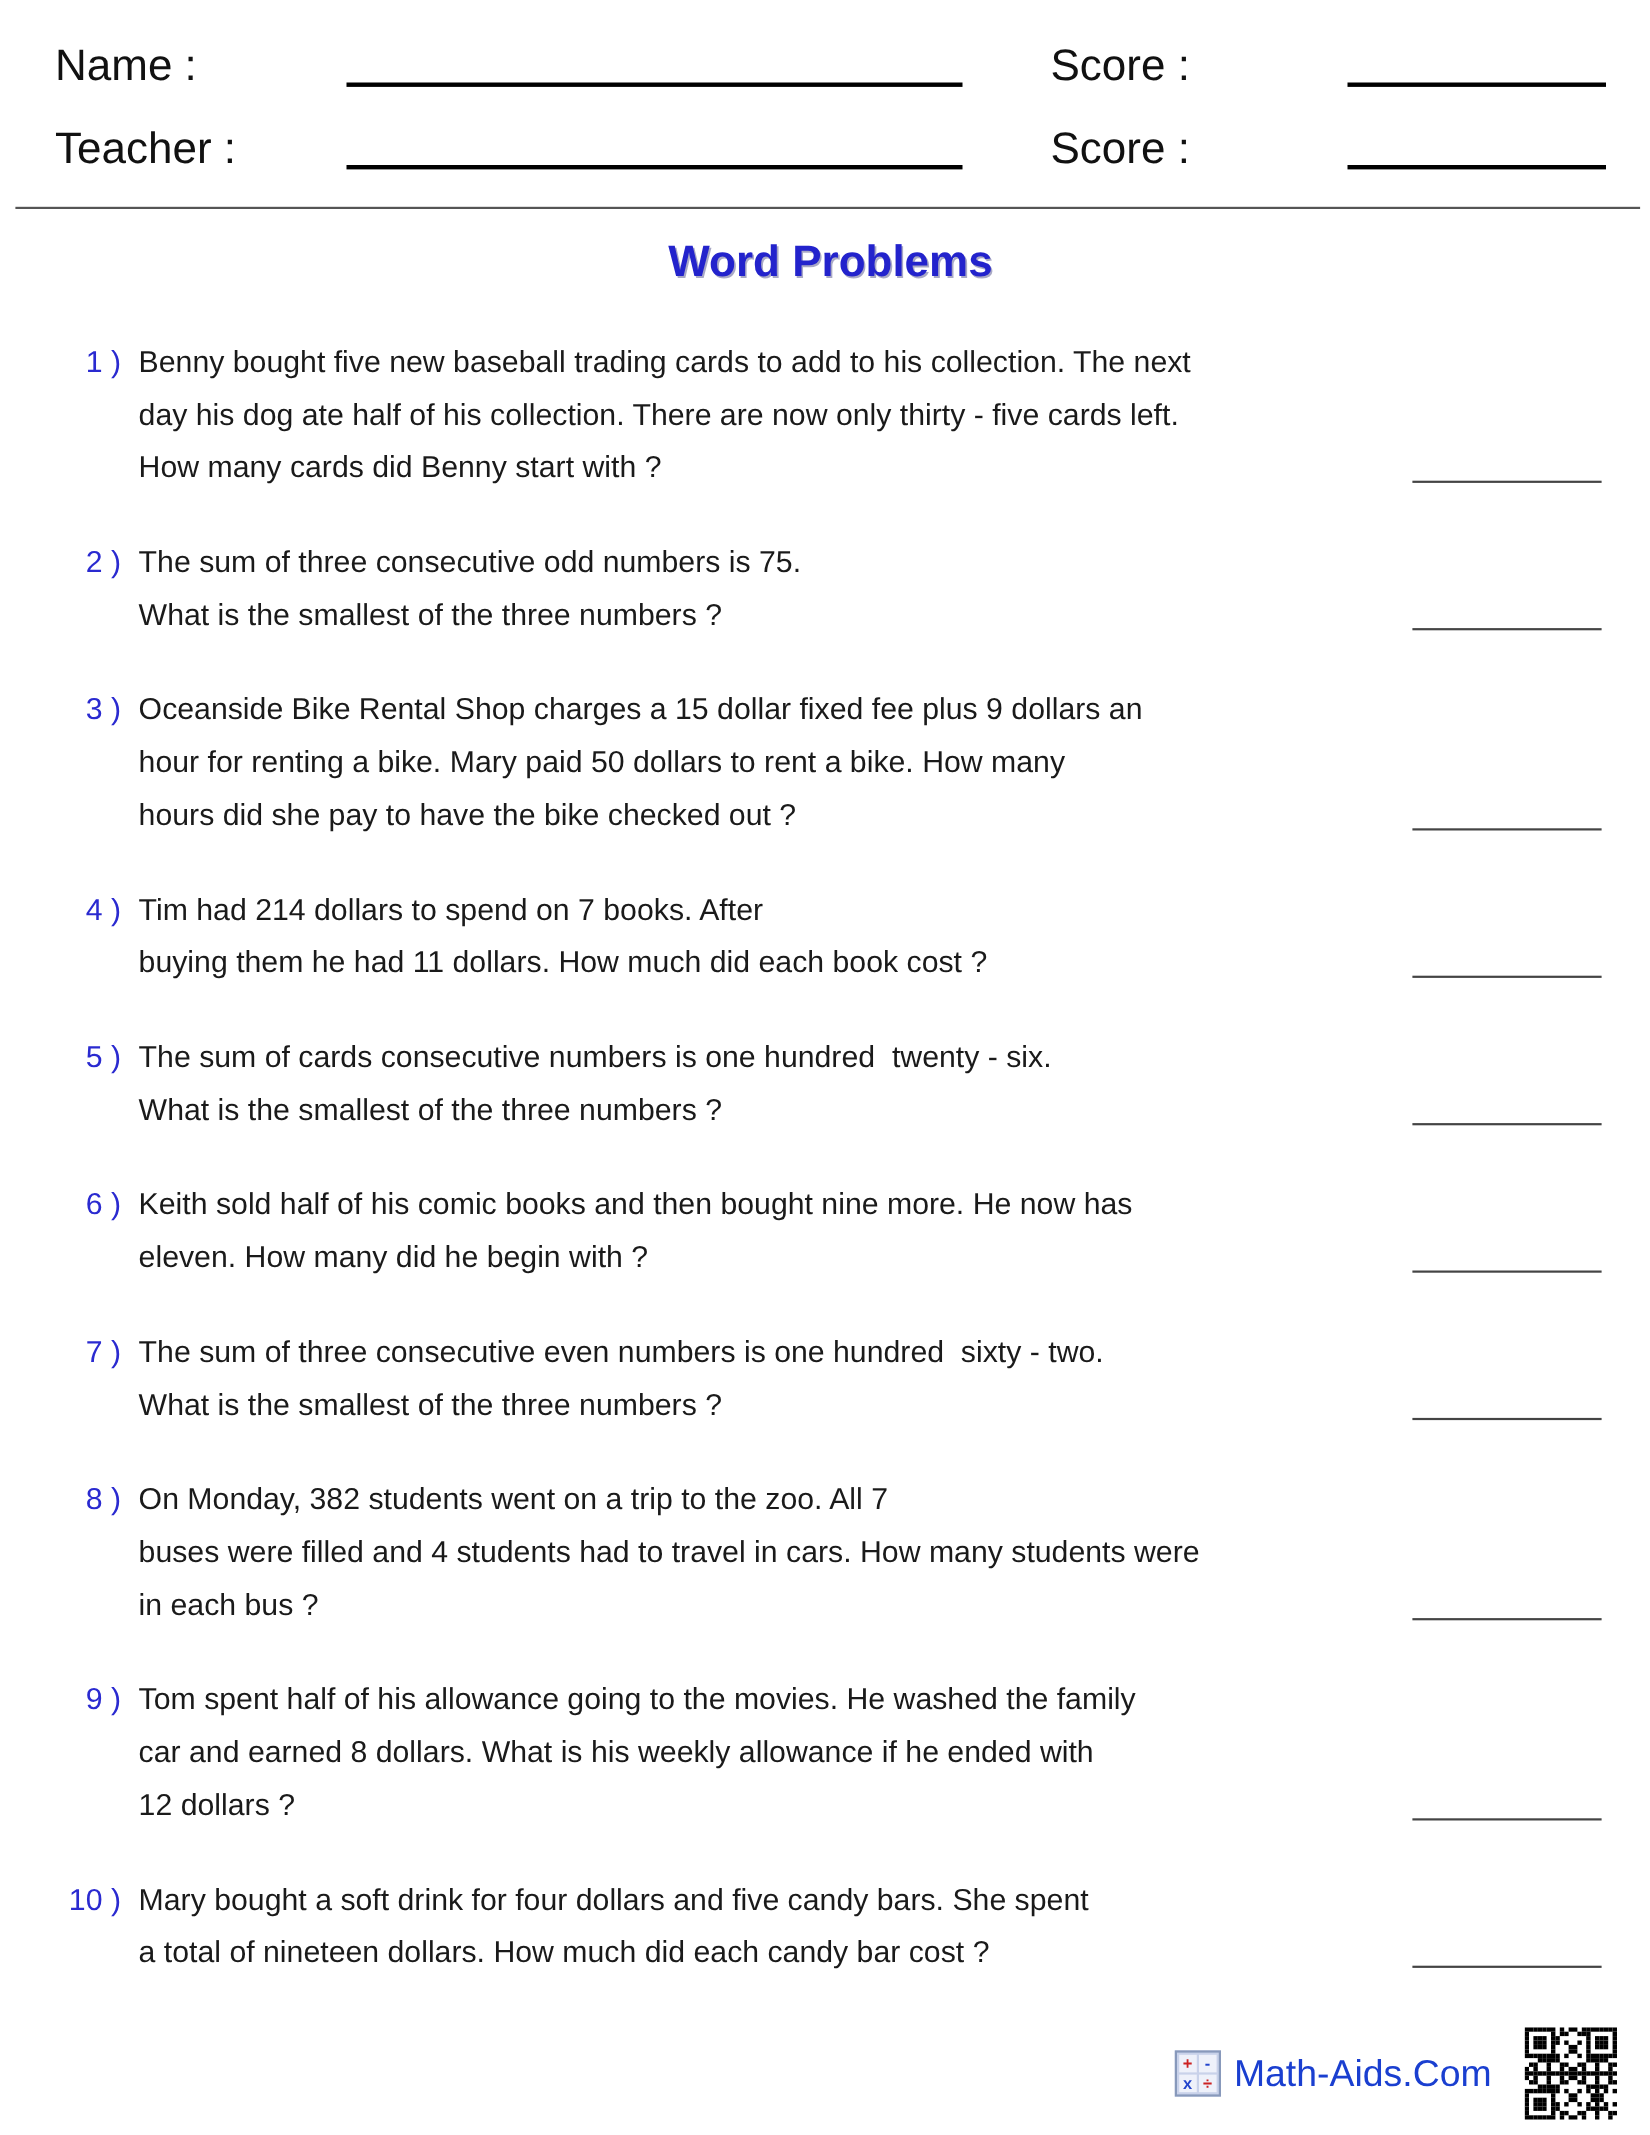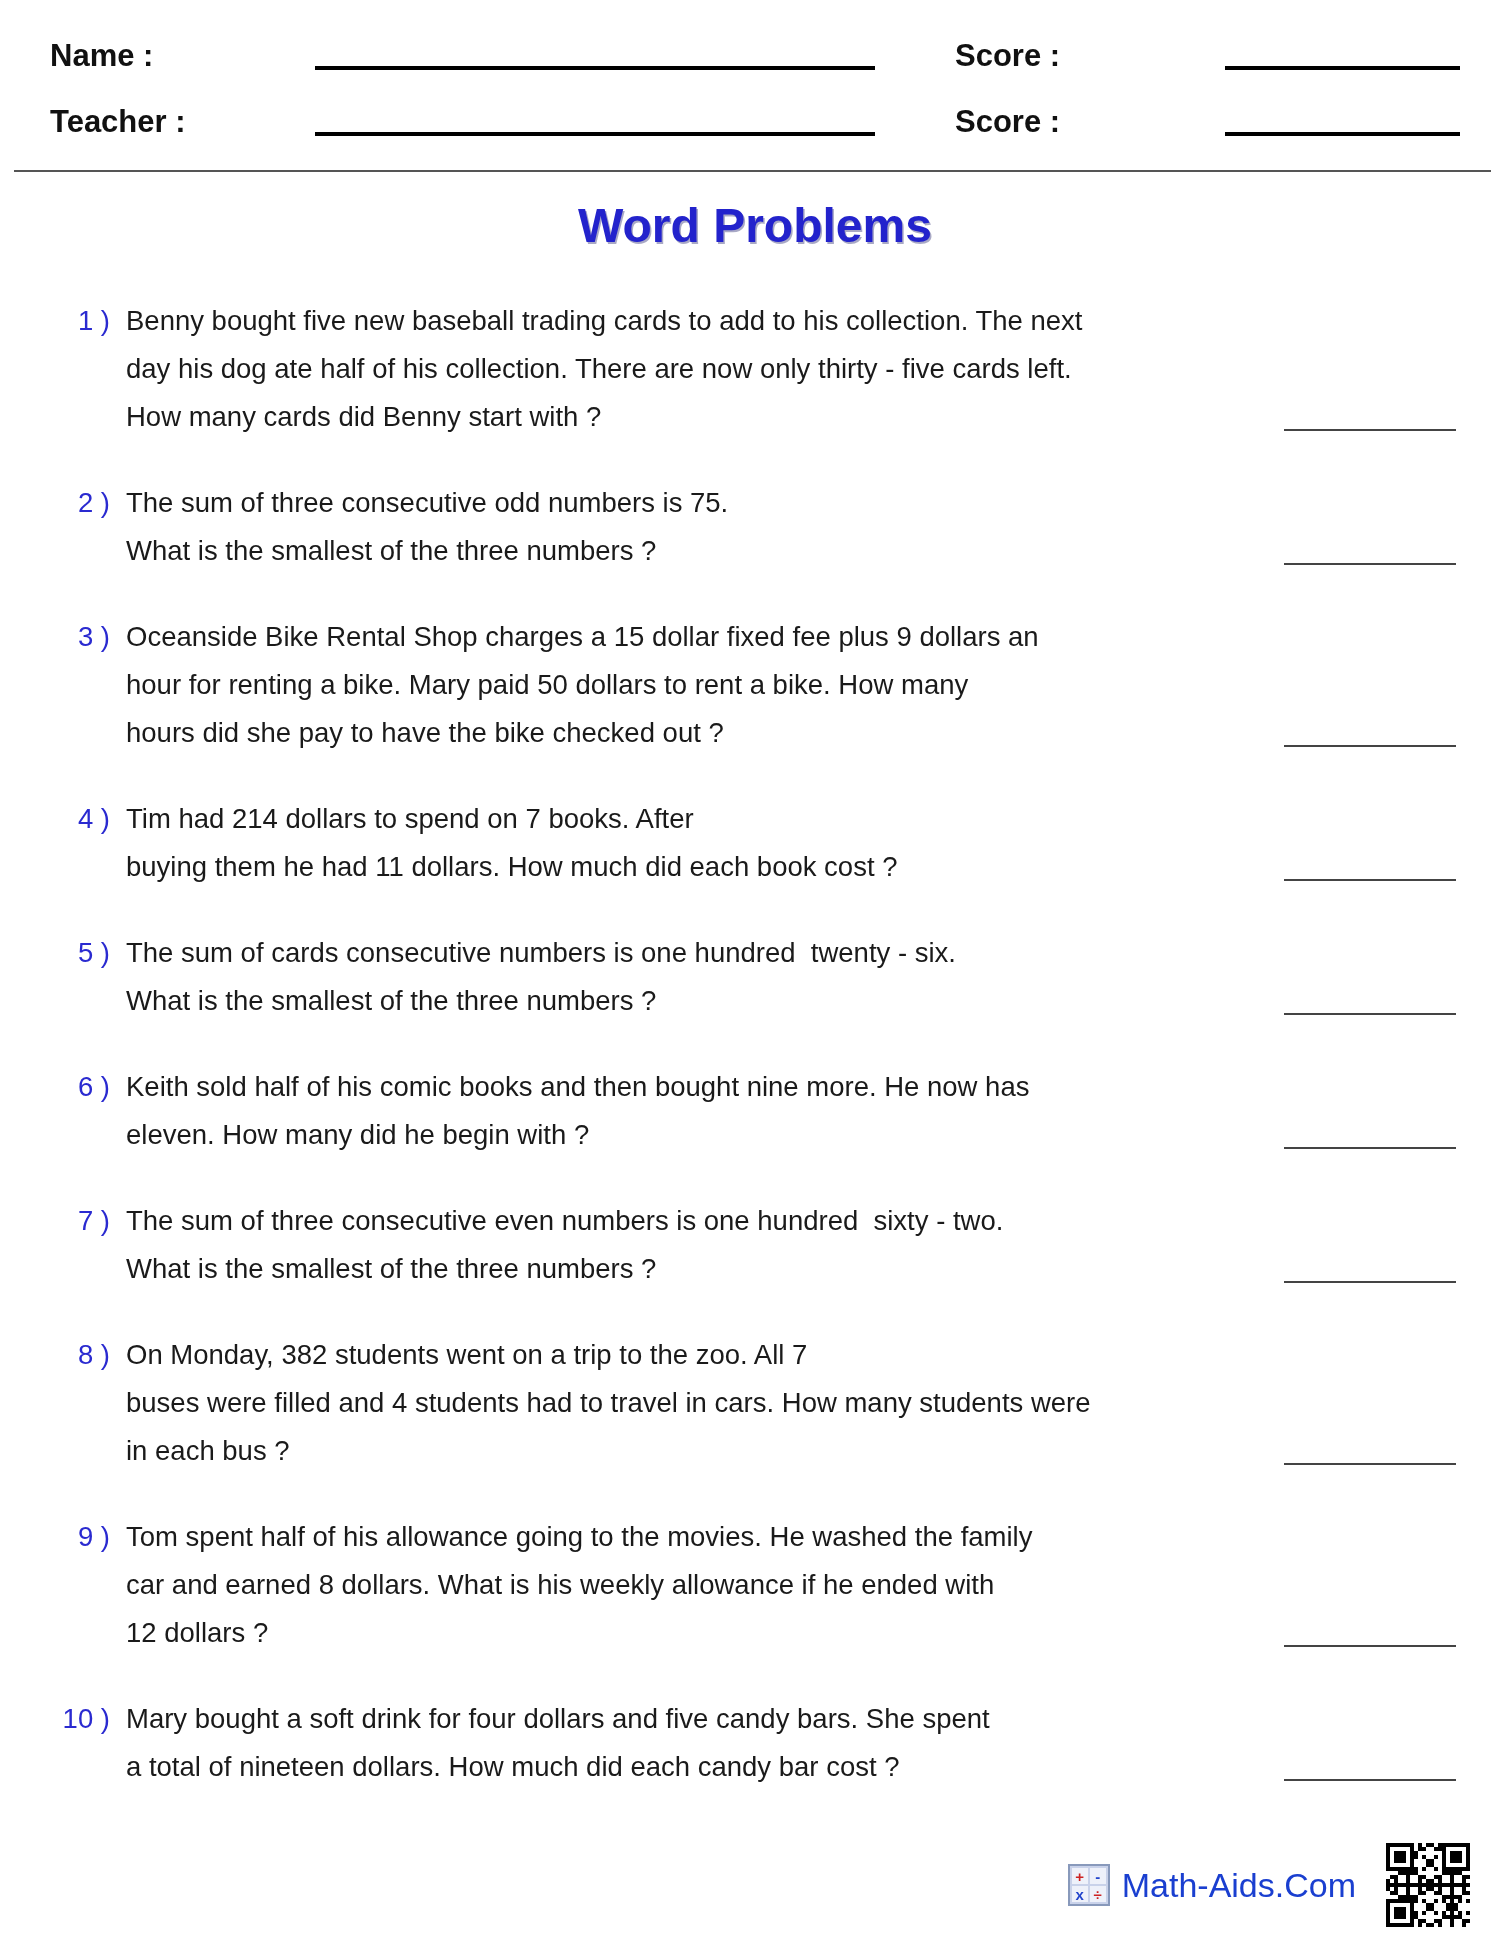--- a/index.html
+++ b/index.html
@@ -10,21 +10,21 @@
     background:#ffffff;
     font-family:"Liberation Sans", sans-serif;
     color:#1a1a1a;
     padding:38px 40px 0 50px;
     overflow:hidden;
   }
 
   
   .header-row {
     display:flex; align-items:flex-end;
-    font-size:31px; font-weight:bold; color:#111;
+    font-size:40px; font-weight:normal; color:#111;
     margin-bottom:30px;
   }
   .hlabel { flex:none; }
   .hlabel.first { width:255px; }
   .hlabel.second { width:210px; }
   .hline {
     flex:none; height:0;
     border-bottom:4px solid #000;
     margin-bottom:4px;
   }
@@ -33,21 +33,21 @@
   .hspacer { flex:1; }
 
   hr.rule {
     border:none; border-top:2px solid #555;
     margin:16px -31px 0 -36px;
   }
 
   
   .title {
     text-align:center;
-    font-size:48px; font-weight:bold;
+    font-size:40px; font-weight:bold;
     color:#2323cc;
     text-shadow:1.5px 1.5px 0 rgba(10,10,90,0.35);
     margin:26px 0 44px 0;
   }
 
   
   .problem {
     display:flex; align-items:flex-end;
     font-size:27.5px; line-height:48px;
     margin-bottom:38px;

